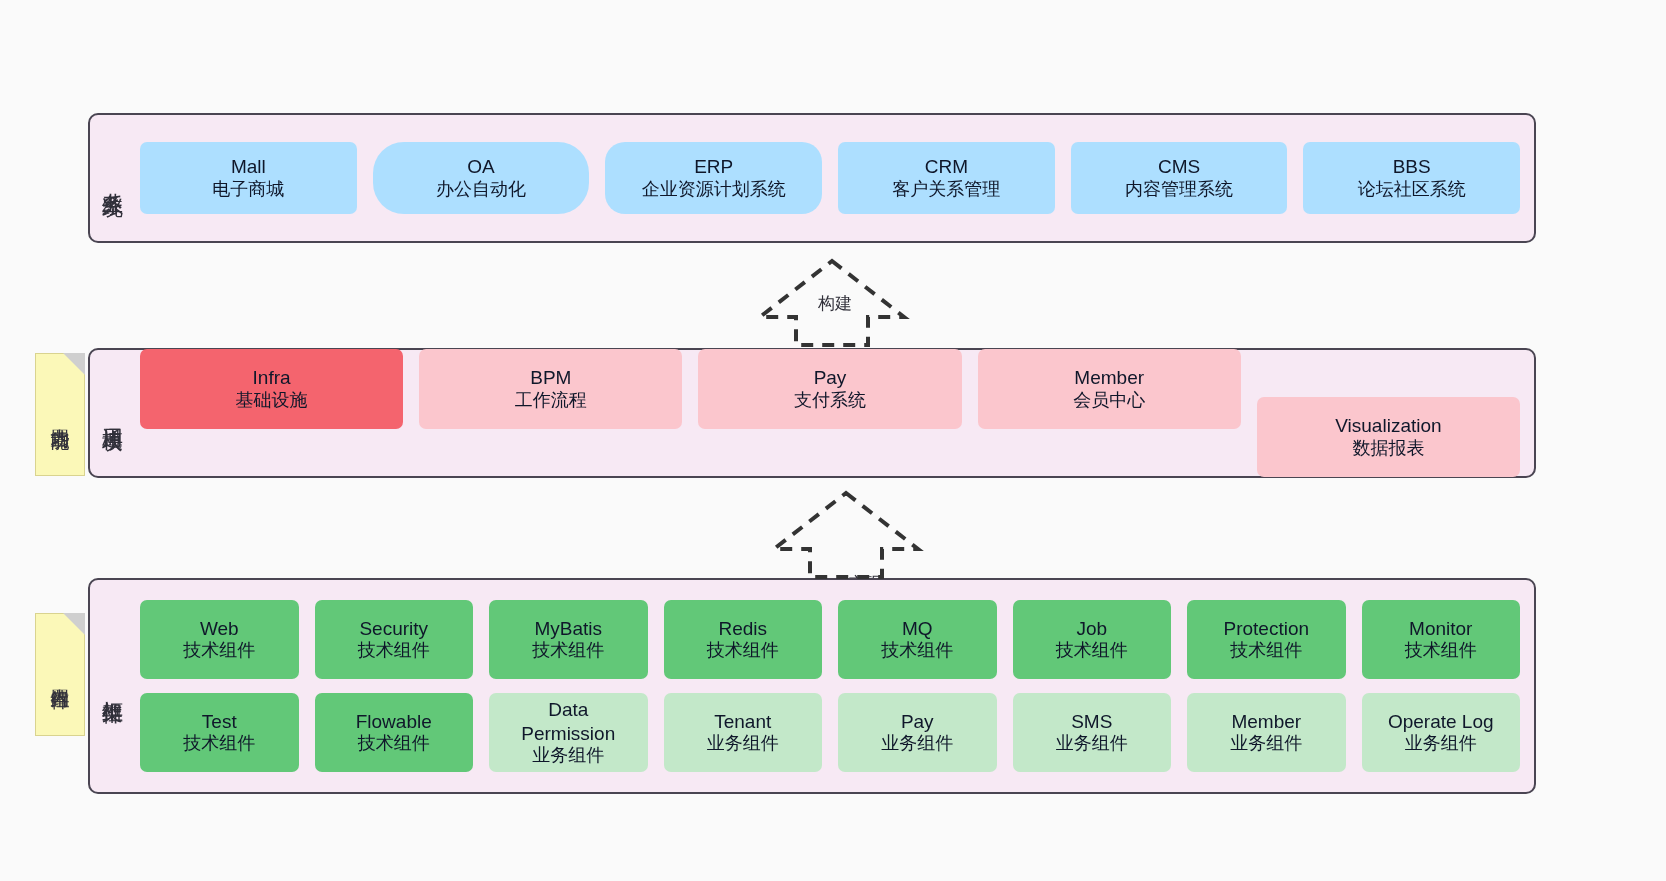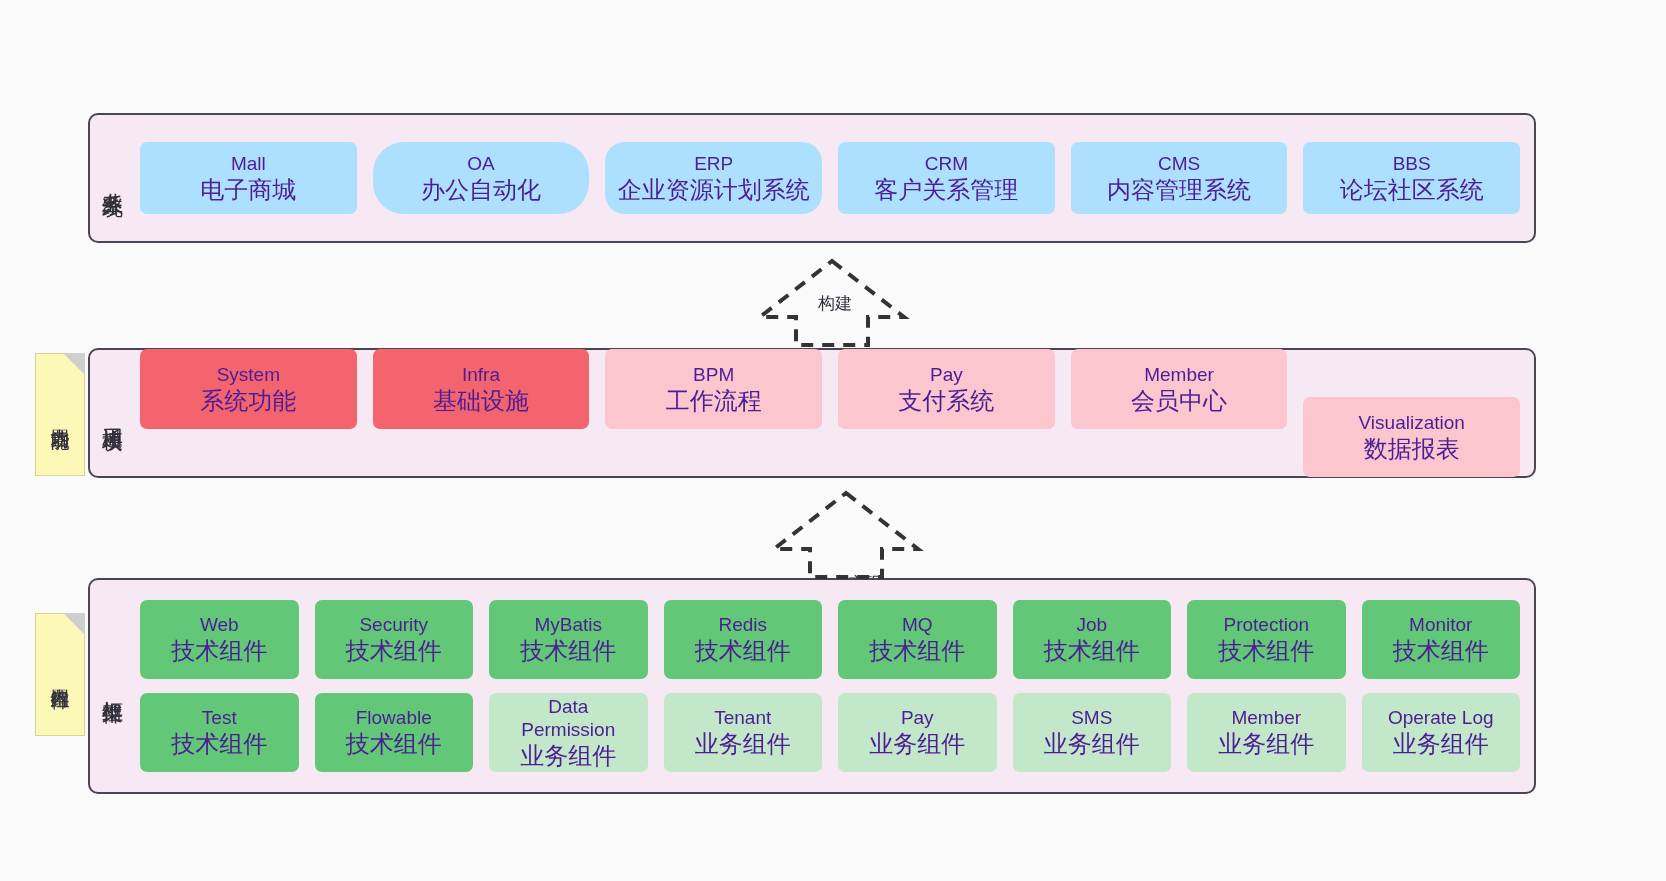--- a/index.html
+++ b/index.html
@@ -60,26 +60,26 @@
   }
   .cell {
     flex: 1 1 0;
     border-radius: 7px;
     display: flex;
     flex-direction: column;
     align-items: center;
     justify-content: center;
     text-align: center;
     line-height: 1.22;
-    color: #4c1d95;
+    color: #0f172a;
     box-sizing: border-box;
     padding: 4px 10px;
   }
   .cell .t-en { font-size: 19px; }
-  .cell .t-cn { font-size: 24px; }
+  .cell .t-cn { font-size: 18px; }
 
   
   #layer-business { left: 88px; top: 113px; width: 1448px; height: 130px; }
   #layer-business .cell { height: 72px; background: #addfff; }
 
   #layer-common { left: 88px; top: 348px; width: 1448px; height: 130px; }
   #layer-common .cell { height: 80px; }
 
   #layer-framework { left: 88px; top: 578px; width: 1448px; height: 216px; }
   #layer-framework .cell { height: 79px; }
@@ -175,24 +175,20 @@
   <div class="sticky" id="sticky-builtin-func" style="background: rgb(251, 248, 184);">
     <span class="fold"></span>
     <span>内置功能</span>
   </div>
 
   <div class="layer" id="layer-common">
     <div class="layer-title">通用模块</div>
     <div class="layer-body">
       <div class="row">
         <div class="cell" style="background: rgb(244, 100, 110);">
-          <span class="t-en">System</span>
-          <span class="t-cn">系统功能</span>
-        </div>
-        <div class="cell" style="background: rgb(244, 100, 110);">
           <span class="t-en">Infra</span>
           <span class="t-cn">基础设施</span>
         </div>
         <div class="cell" style="background: rgb(251, 198, 205);">
           <span class="t-en">BPM</span>
           <span class="t-cn">工作流程</span>
         </div>
         <div class="cell" style="background: rgb(251, 198, 205);">
           <span class="t-en">Pay</span>
           <span class="t-cn">支付系统</span>

